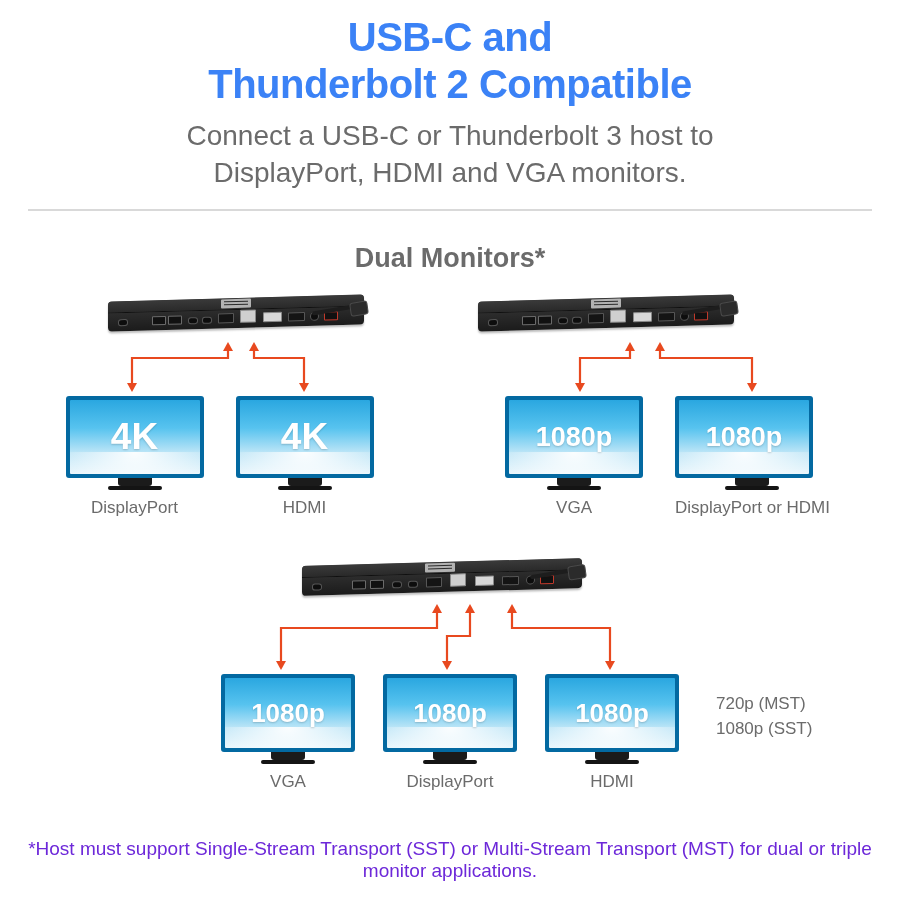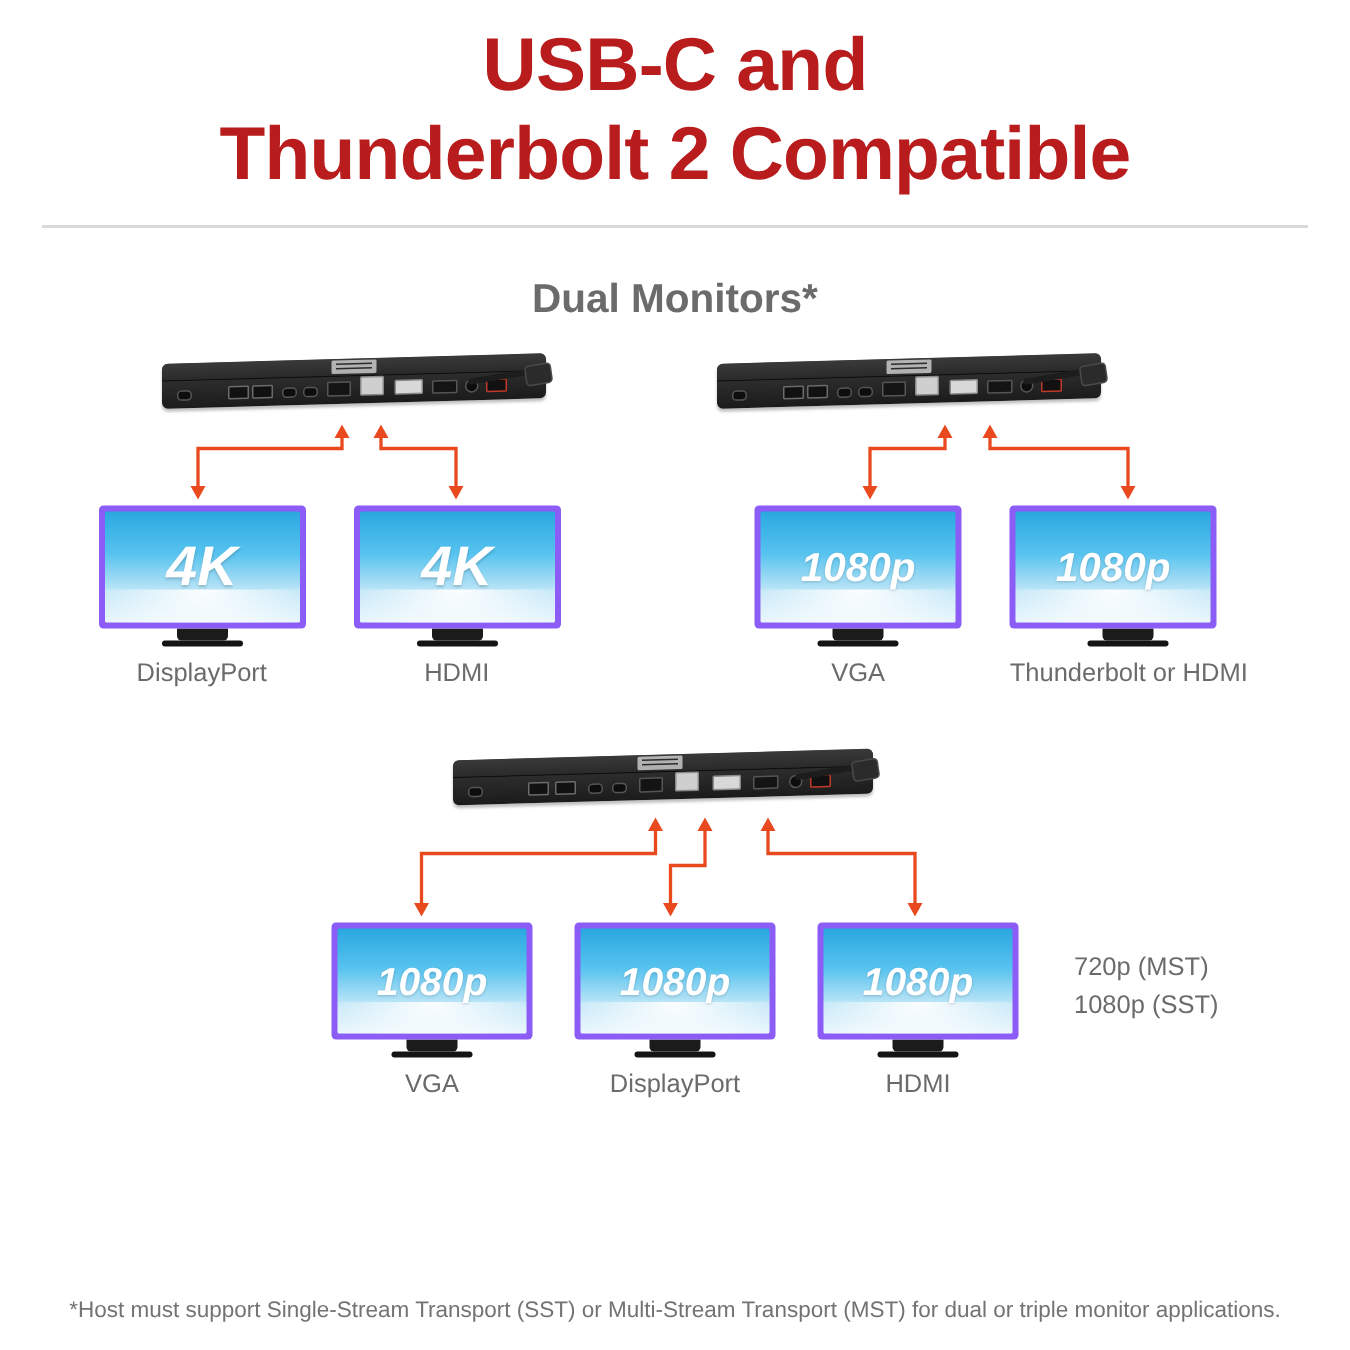--- a/index.html
+++ b/index.html
@@ -19,23 +19,23 @@
     width: 900px;
     height: 900px;
   }
 
   
   .header {
     padding-top: 14px;
     text-align: center;
   }
   .headline {
-    color: #b91c1c;
+    color: #3b82f6;
     font-weight: bold;
-    font-size: 50px;
+    font-size: 40px;
     line-height: 1.18;
     letter-spacing: -0.5px;
   }
   .headline .line2 { display: block; }
   .subhead {
     margin-top: 10px;
     color: #6b6b6b;
     font-size: 28px;
     line-height: 1.30;
     font-weight: 400;
@@ -140,25 +140,24 @@
     border-radius: 3px;
     transform: rotate(-8deg);
   }
 
   
   .monitor {
     position: relative;
   }
   .screen {
     position: relative;
-    background: #8b5cf6;
+    background: #0369a1;
     border-radius: 3px;
     padding: 4px;
     box-sizing: border-box;
-    font-style: italic;
   }
   .screen .inner {
     position: relative;
     height: 100%;
     border-radius: 1px;
     overflow: hidden;
     background: linear-gradient(180deg, #2aa7e0 0%, #57c3ef 38%, #bfe6f7 72%, #e9f6fc 100%);
     display: flex;
     align-items: center;
     justify-content: center;
@@ -227,33 +226,37 @@
     line-height: 1.45;
     text-align: left;
     margin-left: 16px;
   }
 
   .footnote {
     position: absolute;
     left: 0; right: 0;
     bottom: 18px;
     text-align: center;
-    color: #737373;
-    font-size: 15px;
+    color: #6d28d9;
+    font-size: 19px;
   }
 </style>
 </head>
 <body>
 
 <div class="page">
 
   <div class="header">
     <div class="headline">
       <span>USB-C and</span>
       <span class="line2">Thunderbolt 2 Compatible</span>
+    </div>
+    <div class="subhead">
+      <span>Connect a USB-C or Thunderbolt 3 host to</span>
+      <span class="l2">DisplayPort, HDMI and VGA monitors.</span>
     </div>
   </div>
   <div class="rule"></div>
 
   <div class="section-title" style="margin-top:32px;">Dual Monitors*</div>
 
   <div style="position:relative; height:250px; margin-top:14px;">
 
     <div class="dual-left">
       <div class="dock-wrap">
@@ -363,21 +366,21 @@
           <div class="mon-caption">VGA</div>
         </div>
         <div class="monitor">
           <div class="screen" style="width:138px; height:82px;">
             <div class="inner">
               <span class="res-label" style="font-size:27px;">1080p</span>
             </div>
           </div>
           <div class="stand"></div>
           <div class="base"></div>
-          <div class="mon-caption">Thunderbolt or HDMI</div>
+          <div class="mon-caption">DisplayPort or HDMI</div>
         </div>
       </div>
     </div>
   </div>
 
 
   <div style="position:relative; height:280px; margin-top:14px;">
 
     <div class="dock-wrap" style="position:absolute; left:0; right:0; top:0;">
       <div class="dock" style="left:302px; width:280px; top:10px;">

